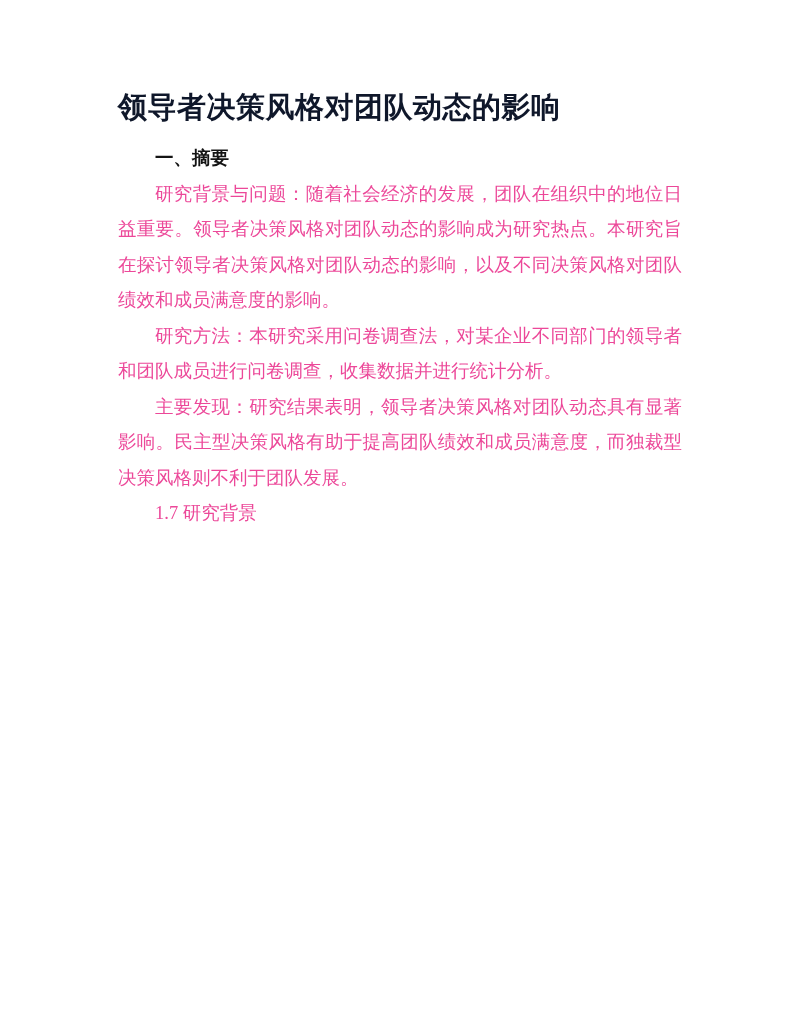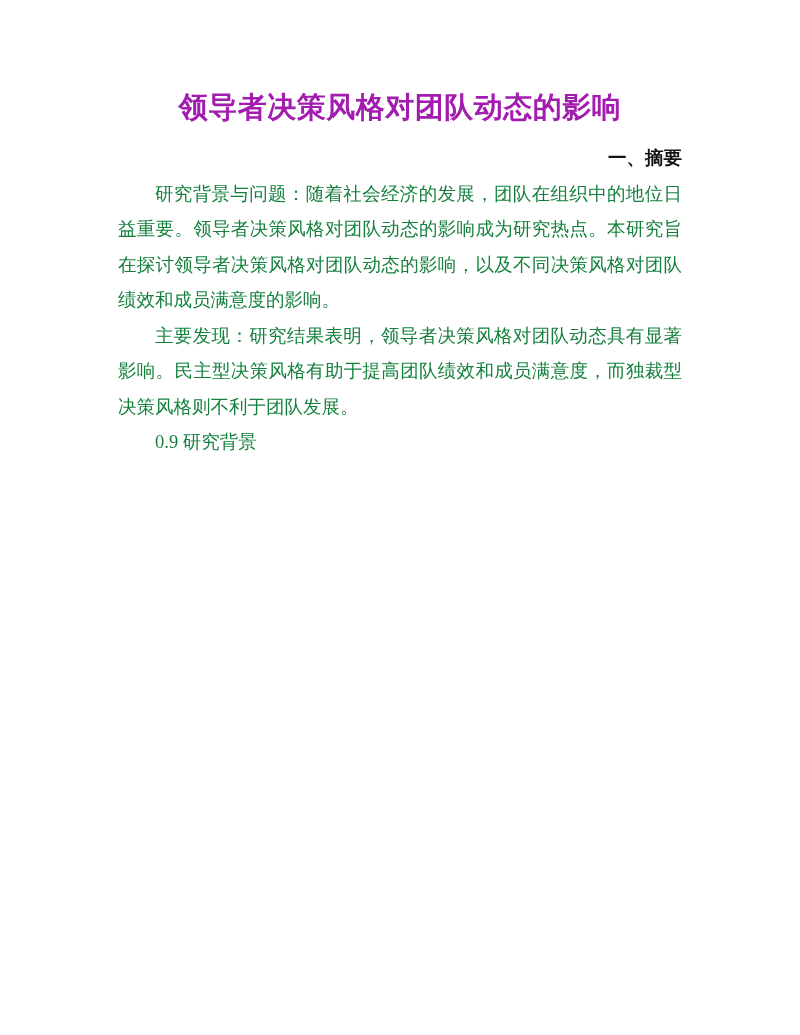--- a/index.html
+++ b/index.html
@@ -21,57 +21,58 @@
     box-sizing: border-box;
     width: 100%;
     height: 100%;
     padding: 86px 118px 0 118px;
   }
   .doc-title {
     margin: 0 0 13px 0;
     font-size: 29px;
     line-height: 42px;
     font-weight: bold;
-    text-align: center;
-    color: #a21caf;
+    text-align: left;
+    color: #0f172a;
     letter-spacing: 0.5px;
   }
   .blk {
     margin: 0;
     font-size: 18.5px;
     line-height: 35.5px;
     text-indent: 2em;
     text-align: justify;
-    color: #15803d;
+    color: #ec4899;
   }
   .blk.h {
     font-weight: bold;
-    text-align: right;
+    text-align: left;
     color: #141414;
   }
   .blk.sub {
     text-align: left;
   }
 </style>
 </head>
 <body>
 
 <div class="page">
   <div class="content">
 
     <h1 class="doc-title">领导者决策风格对团队动态的影响</h1>
 
     <p class="blk h">一、摘要</p>
 
     <p class="blk">研究背景与问题：随着社会经济的发展，团队在组织中的地位日益重要。领导者决策风格对团队动态的影响成为研究热点。本研究旨在探讨领导者决策风格对团队动态的影响，以及不同决策风格对团队绩效和成员满意度的影响。</p>
 
+    <p class="blk">研究方法：本研究采用问卷调查法，对某企业不同部门的领导者和团队成员进行问卷调查，收集数据并进行统计分析。</p>
 
     <p class="blk">主要发现：研究结果表明，领导者决策风格对团队动态具有显著影响。民主型决策风格有助于提高团队绩效和成员满意度，而独裁型决策风格则不利于团队发展。</p>
 
 
 
 
-    <p class="blk sub">0.9 研究背景</p>
+    <p class="blk sub">1.7 研究背景</p>
 
 
 
   </div>
 </div>
 
 </body></html>

